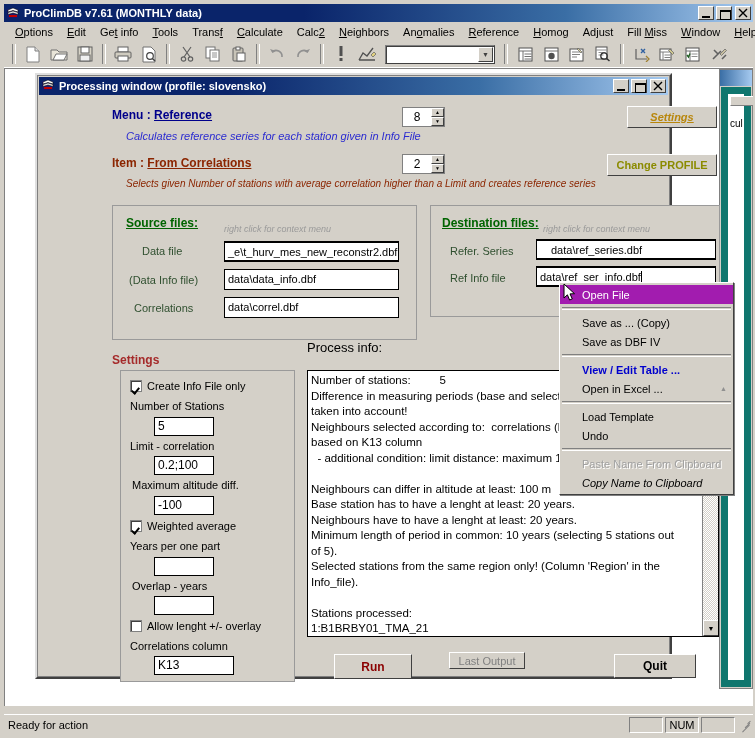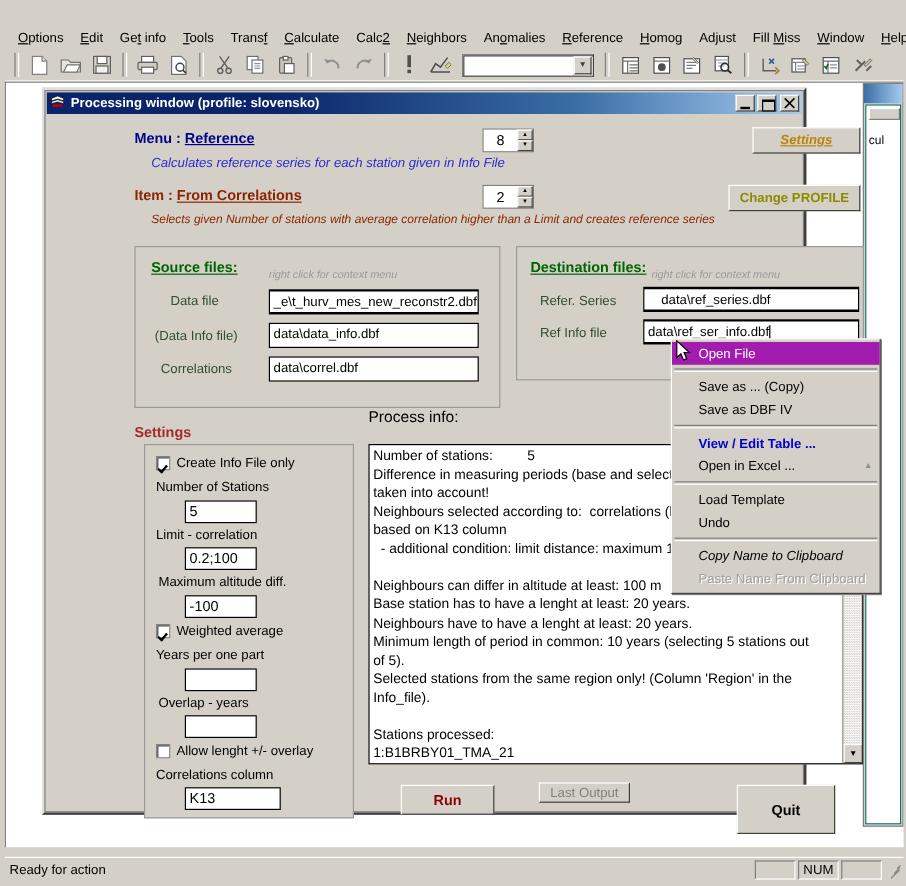--- a/index.html
+++ b/index.html
@@ -61,21 +61,21 @@
   .mdi{
     position:absolute;left:2px;top:66px;width:749px;height:638px;
     background:#ffffff;border-top:1px solid #808080;border-left:1px solid #808080;
     box-sizing:border-box;overflow:hidden;
   }
   
   .bgwin{position:absolute;right:0px;top:0px;width:34px;height:620px;background:#d4d0c8;
          border:1px solid #808080;box-sizing:border-box;}
   .bgwin-tb{height:16px;background:linear-gradient(to right,#3a6ea5,#a6caf0);}
   .bgwin-body{position:absolute;top:17px;left:1px;right:1px;bottom:1px;background:#fff;
-              border:1px solid #0f766e;box-sizing:border-box;}
+              border:7px solid #0f766e;box-sizing:border-box;}
   .bgwin-strip{position:absolute;top:2px;left:2px;width:26px;height:10px;background:#d4d0c8;
     border-top:1px solid #fff;border-left:1px solid #fff;border-right:1px solid #808080;border-bottom:1px solid #808080;box-sizing:border-box;}
   .bgwin-txt{font-size:10px;color:#000;padding:2px;}
 
   
   .pwin{
     position:absolute;left:30px;top:4px;width:637px;height:606px;
     background:#d4d0c8;
     border-top:2px solid #dfdfdf;border-left:2px solid #dfdfdf;
     border-right:2px solid #404040;border-bottom:2px solid #404040;
@@ -149,21 +149,21 @@
          border-left:1px solid #808080;box-sizing:border-box;}
   .sb-btn{width:16px;height:16px;background:#d4d0c8;border-top:1px solid #fff;border-left:1px solid #fff;
     border-right:1px solid #404040;border-bottom:1px solid #404040;box-sizing:border-box;
     display:flex;align-items:center;justify-content:center;font-size:7px;}
   .sb-track{position:absolute;top:16px;bottom:16px;left:0;width:16px;
     background:repeating-conic-gradient(#d4d0c8 0% 25%,#ffffff 0% 50%) 0 0/2px 2px;}
 
   
   #btn-run{left:332px;top:652px;width:78px;height:25px;color:#8b0000;font-size:12px;}
   #btn-last{left:447px;top:650px;width:76px;height:17px;color:#808080;font-weight:normal;font-size:11px;}
-  #btn-quit{left:612px;top:652px;width:82px;height:41px;color:#000;font-size:12px;}
+  #btn-quit{left:612px;top:652px;width:82px;height:24px;color:#000;font-size:12px;}
 
   
   .ctxmenu{position:absolute;left:557px;top:280px;width:175px;background:#d4d0c8;
     border-top:1px solid #fff;border-left:1px solid #fff;
     border-right:1px solid #404040;border-bottom:1px solid #404040;
     box-shadow:1px 1px 0 #808080;padding:2px 0;box-sizing:border-box;z-index:50;}
   .ctx-item{height:19px;display:flex;align-items:center;padding-left:22px;font-size:11px;color:#000;}
   .ctx-item.sel{background:#a21caf;color:#fff;}
   .ctx-item.blue{color:#0000cd;font-weight:bold;}
   .ctx-item.dis{color:#a0a0a0;text-shadow:1px 1px 0 #fff;}
@@ -179,20 +179,44 @@
     border-left:1px solid #808080;border-right:1px solid #fff;border-bottom:1px solid #fff;
     display:flex;align-items:center;justify-content:center;font-size:11px;box-sizing:border-box;}
   .sb-grip{width:14px;height:14px;margin-right:2px;position:relative;}
   .sb-grip i{position:absolute;width:10px;height:1px;background:#808080;transform:rotate(-45deg);right:0;}
 </style>
 </head>
 <body>
 
 <div class="app">
 
+  <div class="titlebar">
+    <span class="tb-icon">
+      <svg width="14" height="14" viewBox="0 0 14 14">
+        <rect x="1" y="3" width="11" height="9" fill="#1a1a6e"></rect>
+        <path d="M2 4 L7 2 L12 4 L12 6 L7 4.5 L2 6 Z" fill="#ffffff" stroke="#000" stroke-width="0.5"></path>
+        <path d="M2 6.5 L7 5 L12 6.5 L12 8.5 L7 7 L2 8.5 Z" fill="#e8e8e8" stroke="#000" stroke-width="0.5"></path>
+        <rect x="3" y="9" width="8" height="2" fill="#c00000"></rect>
+      </svg>
+    </span>
+    <span class="tb-title">ProClimDB v7.61 (MONTHLY data)</span>
+    <span class="tb-btns">
+      <span class="tb-btn">
+        <span class="gl" style="left:3px;top:9px;width:8px;height:2px;"></span>
+      </span>
+      <span class="tb-btn">
+        <span class="gl" style="left:3px;top:3px;width:9px;height:7px;background:none;border:1px solid #000;border-top-width:2px;"></span>
+      </span>
+      <span class="tb-btn close">
+        <svg width="10" height="10" viewBox="0 0 10 10" style="margin-top:1px;">
+          <path d="M1 1 L9 9 M9 1 L1 9" stroke="#000" stroke-width="1.4"></path>
+        </svg>
+      </span>
+    </span>
+  </div>
 
   <div class="menubar">
     <div class="menu-item"><u>O</u><span></span>ptions</div>
     <div class="menu-item"><u>E</u>dit</div>
     <div class="menu-item">Ge<u>t</u> info</div>
     <div class="menu-item"><u>T</u>ools</div>
     <div class="menu-item">Trans<u>f</u></div>
     <div class="menu-item"><u>C</u>alculate</div>
     <div class="menu-item">Calc<u>2</u></div>
     <div class="menu-item"><u>N</u>eighbors</div>
@@ -546,25 +570,25 @@
       <span style="margin-left:auto;margin-right:6px;font-size:7px;color:#909090;">▲</span>
     </div>
     <div class="ctx-sep"></div>
     <div class="ctx-item">
       <span>Load Template</span>
     </div>
     <div class="ctx-item">
       <span>Undo</span>
     </div>
     <div class="ctx-sep"></div>
+    <div class="ctx-item dis">
+      <span>Paste Name From Clipboard</span>
+    </div>
     <div class="ctx-item ital">
       <span>Copy Name to Clipboard</span>
-    </div>
-    <div class="ctx-item dis">
-      <span>Paste Name From Clipboard</span>
     </div>
   </div>
 
   <span class="cursor">
     <svg width="13" height="20" viewBox="0 0 13 20">
       <path d="M1 1 L1 15 L4.4 11.8 L6.6 17 L9.3 15.9 L7 10.9 L11.5 10.7 Z" fill="#ffffff" stroke="#000" stroke-width="1"></path>
     </svg>
   </span>
 
   <div class="statusbar">

